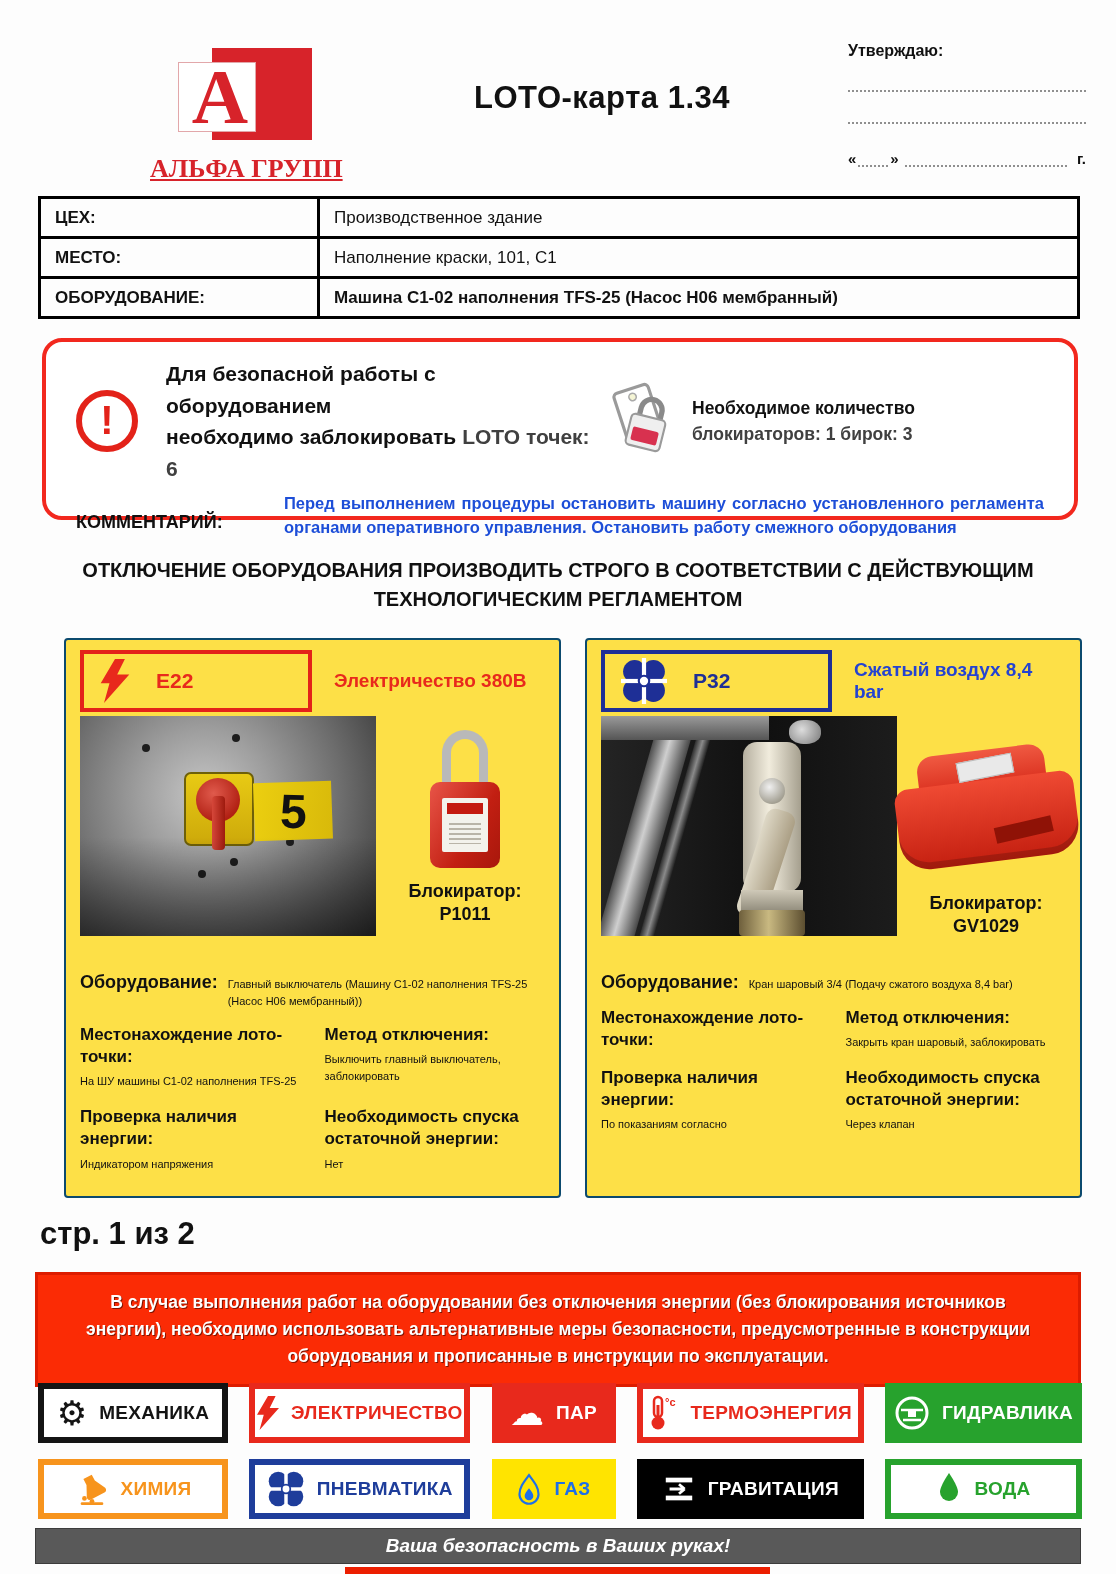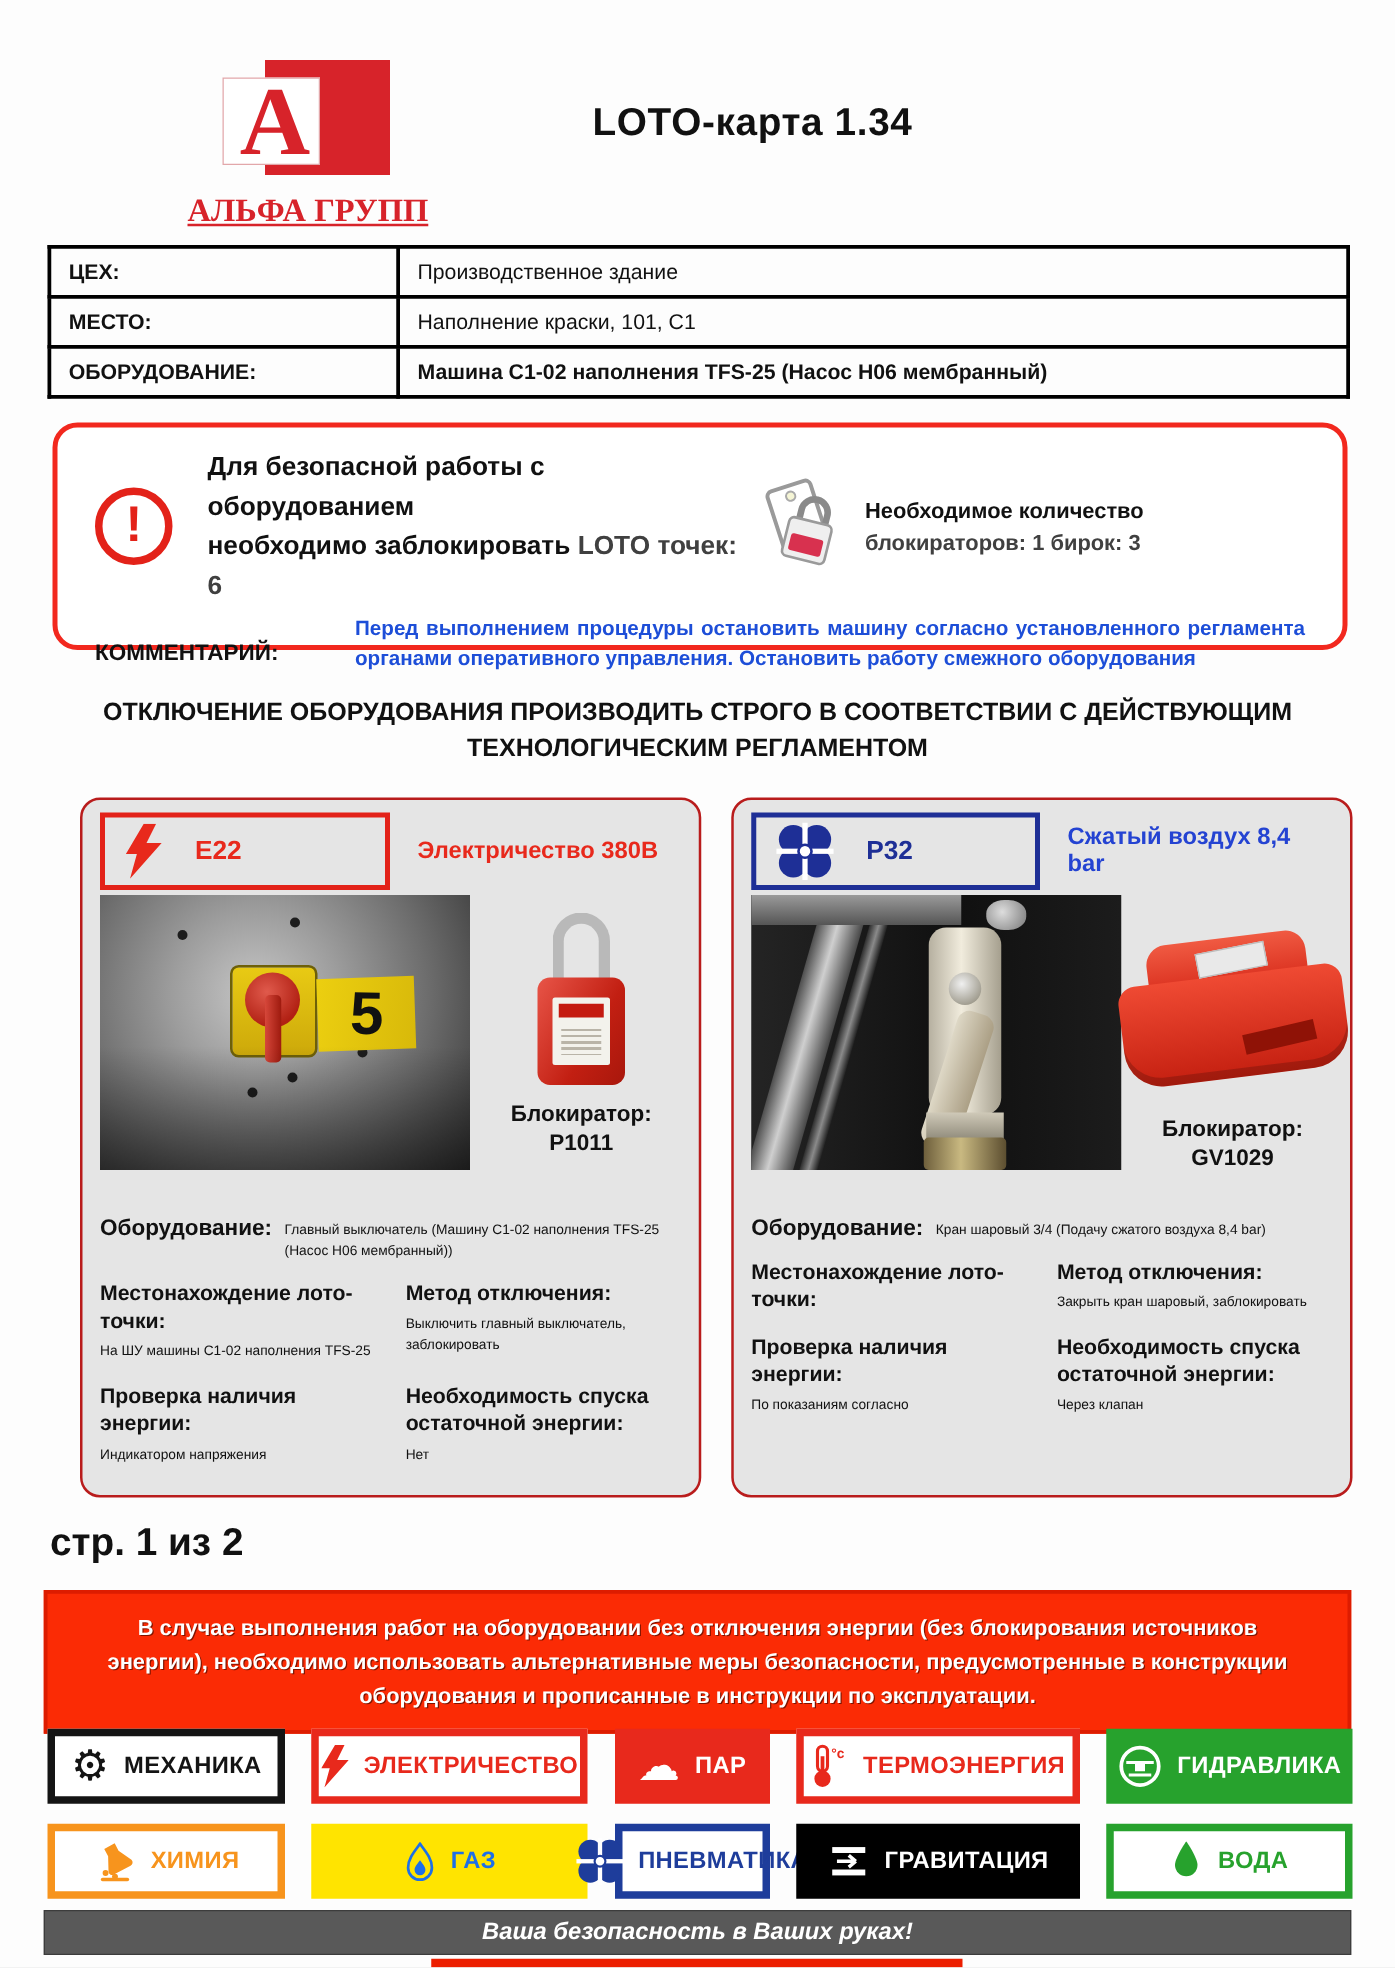--- a/index.html
+++ b/index.html
@@ -44,21 +44,21 @@
   .warn-comment { display:flex; margin-top:8px; }
   .comment-label { width:208px; flex:0 0 auto; font-weight:bold; font-size:18px; padding-top:20px; }
   .comment-text { color:#1d4ed8; font-weight:bold; font-size:16.5px; line-height:1.45; text-align:justify; width:760px; }
 
   
   .sect-title { position:absolute; left:70px; top:556px; width:976px; text-align:center;
                 font-weight:bold; font-size:20px; line-height:1.45; }
 
   
   .card { position:absolute; top:638px; width:497px; height:560px; box-sizing:border-box;
-          border:2px solid #b91c1c; border-radius:16px; padding:10px 14px; background:#e5e5e5; }
+          border:2px solid #0c4a6e; border-radius:4px; padding:10px 14px; background:#fde047; }
   .card.c1 { left:64px; } .card.c2 { left:585px; }
   .card-head { display:flex; align-items:center; height:62px; }
   .code-badge { width:232px; height:62px; box-sizing:border-box; border:4px solid; display:flex;
                 align-items:center; padding-left:16px; gap:26px; font-size:21px; font-weight:bold; }
   .c1 .code-badge { border-color:#e32219; color:#e8291c; }
   .c2 .code-badge { border-color:#1e2f96; color:#1e2f96; }
   .energy-title { margin-left:22px; font-weight:bold; font-size:19px; }
   .c1 .energy-title { color:#e8291c; }
   .c2 .energy-title { color:#2443d2; }
 
@@ -161,20 +161,32 @@
     <div class="emblem">
       <div class="emblem-red"></div>
       <div class="emblem-white"></div>
       <div class="emblem-letter">А</div>
     </div>
     <div class="company">АЛЬФА ГРУПП</div>
   </div>
 
   <div class="doc-title">LOTO-карта 1.34</div>
 
+  <div class="approval">
+    <div class="approval-label">Утверждаю:</div>
+    <div class="dotline"></div>
+    <div class="dotline"></div>
+    <div class="date-row">
+      <span>«</span>
+      <span class="dots-a"></span>
+      <span>»</span>
+      <span class="dots-b"></span>
+      <span>г.</span>
+    </div>
+  </div>
 
   <table class="info-table">
     <tbody>
         <tr>
       <td class="lbl">ЦЕХ:</td>
       <td>Производственное здание</td>
     </tr>
     <tr>
       <td class="lbl">МЕСТО:</td>
       <td>Наполнение краски, 101, С1</td>
@@ -402,43 +414,43 @@
           <g transform="rotate(-28 18 14)">
             <path d="M13 4 h10 v7 l6 12 a3 3 0 0 1 -3 4 H10 a3 3 0 0 1 -3 -4 l6 -12 Z" fill="#f7941d"></path>
           </g>
           <circle cx="10" cy="28" r="2.5" fill="#f7941d"></circle>
             <circle cx="18" cy="31" r="2.5" fill="#f7941d"></circle>
           <rect x="6" y="32" width="24" height="3" rx="1.5" fill="#f7941d"></rect>
         </svg>
       </span>
       <span class="eb-label">ХИМИЯ</span>
     </div>
-    <div class="ebadge eb-solid" style="--c:#ffe400; --t:#1e6fe8">
-      <span class="eb-icon">
-        <svg width="26" height="34" viewBox="0 0 30 36">
-          <path d="M15 2 C9 10 4 16 4 24 a11 11 0 0 0 22 0 C26 16 21 10 15 2 Z" fill="none" stroke="#1e6fe8" stroke-width="2.5"></path>
-          <path d="M15 17 c-3 4 -5 6 -5 9 a5 5 0 0 0 10 0 c0 -3 -2 -5 -5 -9 Z" fill="#1e6fe8"></path>
-        </svg>
-      </span>
-      <span class="eb-label">ГАЗ</span>
-    </div>
     <div class="ebadge eb-outline" style="--c:#1e3d9b">
       <span class="eb-icon">
         <svg width="38" height="38" viewBox="0 0 44 44">
           <circle cx="13" cy="13" r="11" fill="#1e3d9b"></circle>
             <circle cx="31" cy="13" r="11" fill="#1e3d9b"></circle>
           <circle cx="13" cy="31" r="11" fill="#1e3d9b"></circle>
             <circle cx="31" cy="31" r="11" fill="#1e3d9b"></circle>
           <rect x="20" y="0" width="4" height="44" fill="#fff"></rect>
             <rect x="0" y="20" width="44" height="4" fill="#fff"></rect>
           <circle cx="22" cy="22" r="5" fill="#fff" stroke="#1e3d9b" stroke-width="2"></circle>
         </svg>
       </span>
       <span class="eb-label">ПНЕВМАТИКА</span>
     </div>
+    <div class="ebadge eb-solid" style="--c:#ffe400; --t:#1e6fe8">
+      <span class="eb-icon">
+        <svg width="26" height="34" viewBox="0 0 30 36">
+          <path d="M15 2 C9 10 4 16 4 24 a11 11 0 0 0 22 0 C26 16 21 10 15 2 Z" fill="none" stroke="#1e6fe8" stroke-width="2.5"></path>
+          <path d="M15 17 c-3 4 -5 6 -5 9 a5 5 0 0 0 10 0 c0 -3 -2 -5 -5 -9 Z" fill="#1e6fe8"></path>
+        </svg>
+      </span>
+      <span class="eb-label">ГАЗ</span>
+    </div>
     <div class="ebadge eb-solid" style="--c:#000000">
       <span class="eb-icon">
         <svg width="34" height="34" viewBox="0 0 36 36">
           <rect x="4" y="6" width="28" height="5" fill="#fff"></rect>
           <rect x="4" y="25" width="28" height="5" fill="#fff"></rect>
           <path d="M8 18 h16 m0 0 l-6 -5 m6 5 l-6 5" fill="none" stroke="#fff" stroke-width="3"></path>
         </svg>
       </span>
       <span class="eb-label">ГРАВИТАЦИЯ</span>
     </div>

